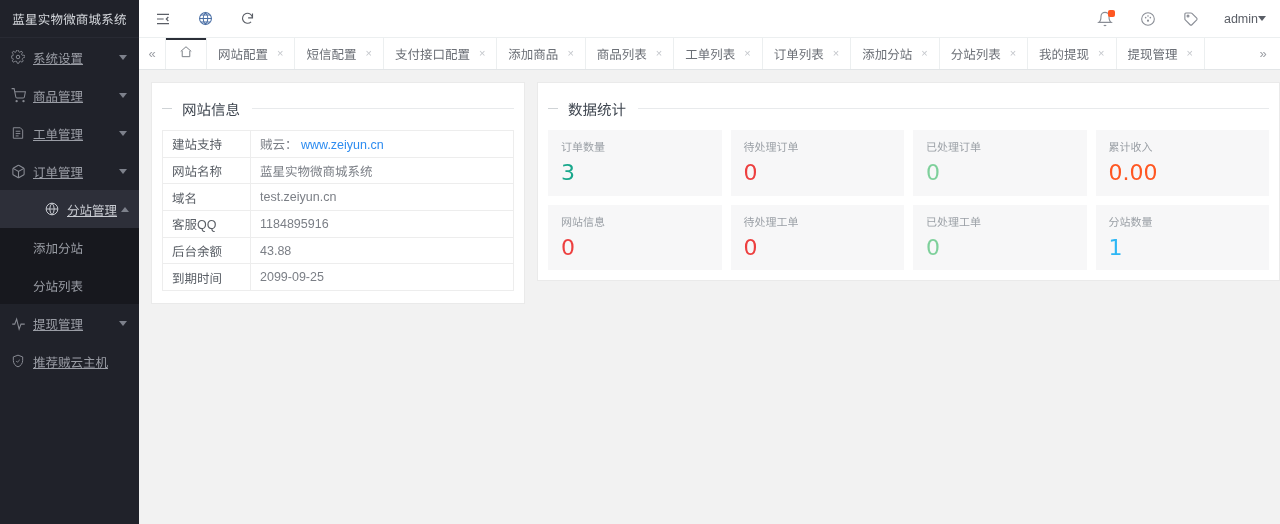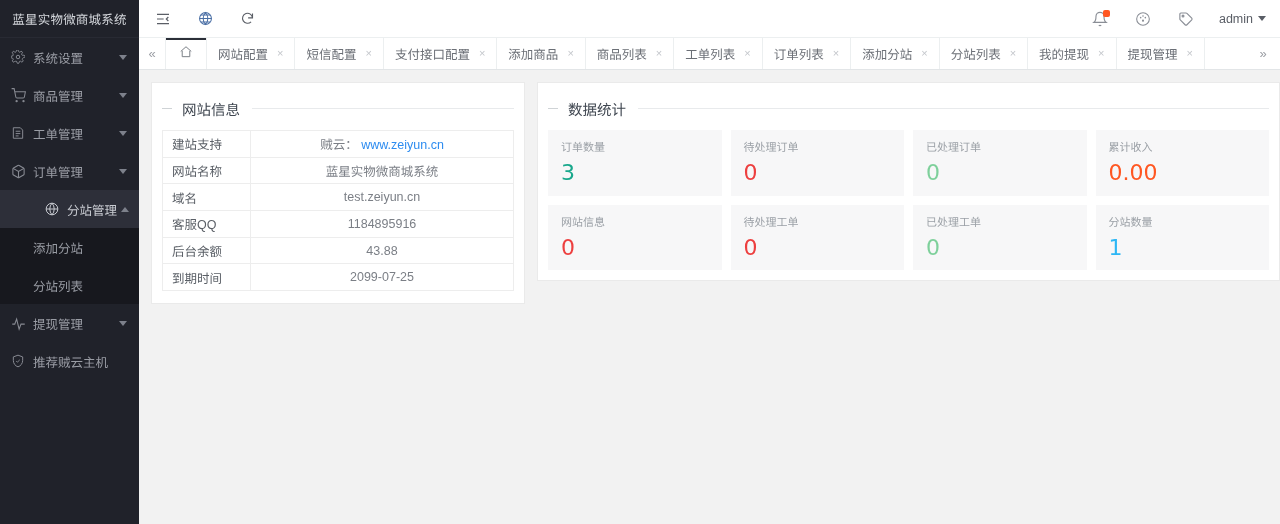--- a/index.html
+++ b/index.html
@@ -36,21 +36,21 @@
     padding: 0 12px 0 10px;
     color: #9a9da5; font-size: 12.5px;
     cursor: pointer; position: relative;
   }
   .nav-item .ico {
     width: 16px; height: 16px; min-width: 16px;
     display: flex; align-items: center; justify-content: center;
     margin-right: 7px; opacity: .85;
   }
   .nav-item .ico svg { display: block; }
-  .nav-item .lbl { flex: 1; white-space: nowrap; }
+  .nav-item .lbl { flex: 1; white-space: nowrap; text-decoration: underline; }
   .nav-item .caret {
     width: 0; height: 0; margin-left: 4px;
     border-left: 4.5px solid transparent;
     border-right: 4.5px solid transparent;
   }
   .caret.down { border-top: 5px solid #7d818b; }
   .caret.up   { border-bottom: 5px solid #7d818b; }
   .nav-item.active { background: #2d2f39; color: #c9ccd2; padding-left: 44px; }
   .nav-item.active .ico { opacity: 1; }
   .sub { background: #17181e; }
@@ -80,21 +80,21 @@
     width: 20px; height: 20px; position: relative;
     display: flex; align-items: center; justify-content: center;
     cursor: pointer; color: #8a8e96;
   }
   .badge-dot {
     position: absolute; top: 1px; right: 0px;
     width: 7px; height: 7px; border-radius: 2px;
     background: #ff5722;
   }
   .user {
-    display: flex; align-items: center; gap: 5px;
+    display: flex; align-items: center; 
     font-size: 12.5px; color: #5a5e66; cursor: pointer;
   }
   .user .caret {
     width: 0; height: 0;
     border-left: 4px solid transparent;
     border-right: 4px solid transparent;
     border-top: 5px solid #5a5e66;
   }
 
   
@@ -161,21 +161,21 @@
   .info-table { width: 100%; border-collapse: collapse; table-layout: fixed; }
   .info-table td {
     border: 1px solid #ededed;
     height: 26.7px;
     font-size: 12.5px;
     color: #666;
     padding: 0 9px;
     white-space: nowrap; overflow: hidden; text-overflow: ellipsis;
   }
   .info-table td.k { width: 88px; color: #5a5f66; }
-  .info-table td.v { color: #7b7f86; text-align: center; }
+  .info-table td.v { color: #7b7f86; }
   .info-table a { color: #2d8cf0; text-decoration: none; }
 
   
   .panel-stats { flex: 1; min-width: 0; padding-bottom: 10px; }
   .stats-grid {
     display: grid;
     grid-template-columns: repeat(4, 1fr);
     gap: 9px;
   }
   .stat {
@@ -426,21 +426,21 @@
           <tr>
             <td class="k">客服QQ</td>
             <td class="v">1184895916</td>
           </tr>
           <tr>
             <td class="k">后台余额</td>
             <td class="v">43.88</td>
           </tr>
           <tr>
             <td class="k">到期时间</td>
-            <td class="v">2099-07-25</td>
+            <td class="v">2099-09-25</td>
           </tr>
         </tbody>
           </table>
       </section>
 
       <section class="panel panel-stats">
         <div class="panel-title">
           <i class="dash"></i>
           <span>数据统计</span>
           <i class="line"></i>

